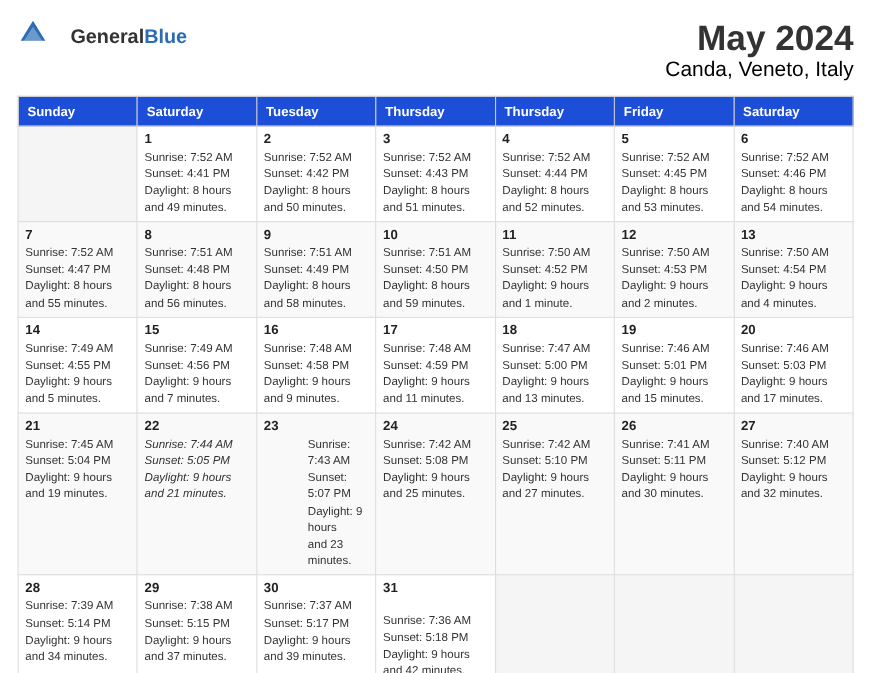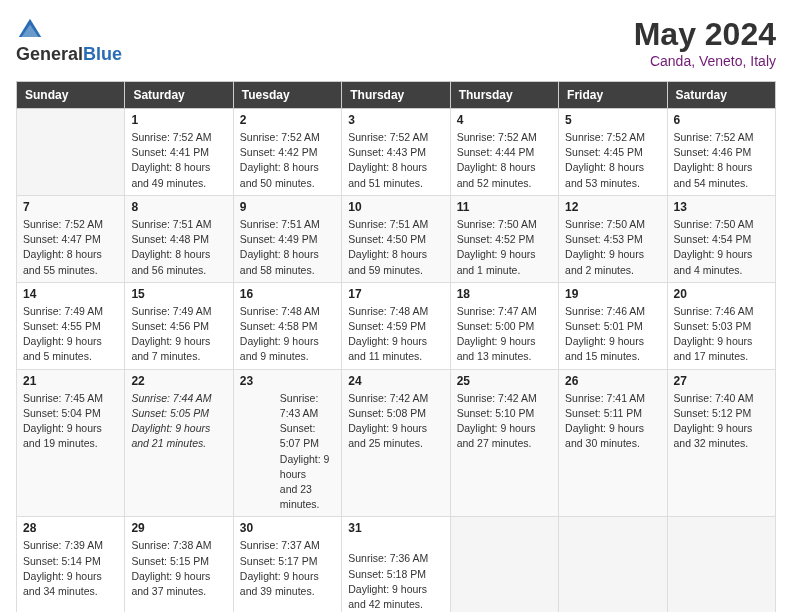--- a/index.html
+++ b/index.html
@@ -11,47 +11,46 @@
       padding: 16px;
     }
     .header {
       display: flex;
       justify-content: space-between;
       align-items: flex-start;
       margin-bottom: 12px;
     }
     .logo {
       display: flex;
-      align-items: flex-start;
-      gap: 0;
-      flex-direction: column;
+      align-items: flex-end;
+      gap: 20px;
     }
     .logo-icon {
       width: 28px;
       height: 28px;
     }
     .title-block {
       text-align: right;
     }
     .month-title {
       font-size: 32px;
       font-weight: bold;
       color: #333;
     }
     .location-title {
-      font-size: 14px;
-      color: #701a75;
+      font-size: 19px;
+      color: #000000;
     }
     .calendar {
       width: 100%;
       border-collapse: collapse;
       font-size: 11px;
     }
     .calendar th {
-      background-color: #404040;
+      background-color: #1d4ed8;
       color: #fff;
       text-align: left;
       padding: 6px 8px;
       font-size: 12px;
       font-weight: bold;
       border: 1px solid #ccc;
     }
     .calendar td {
       border: 1px solid #ddd;
       vertical-align: top;

